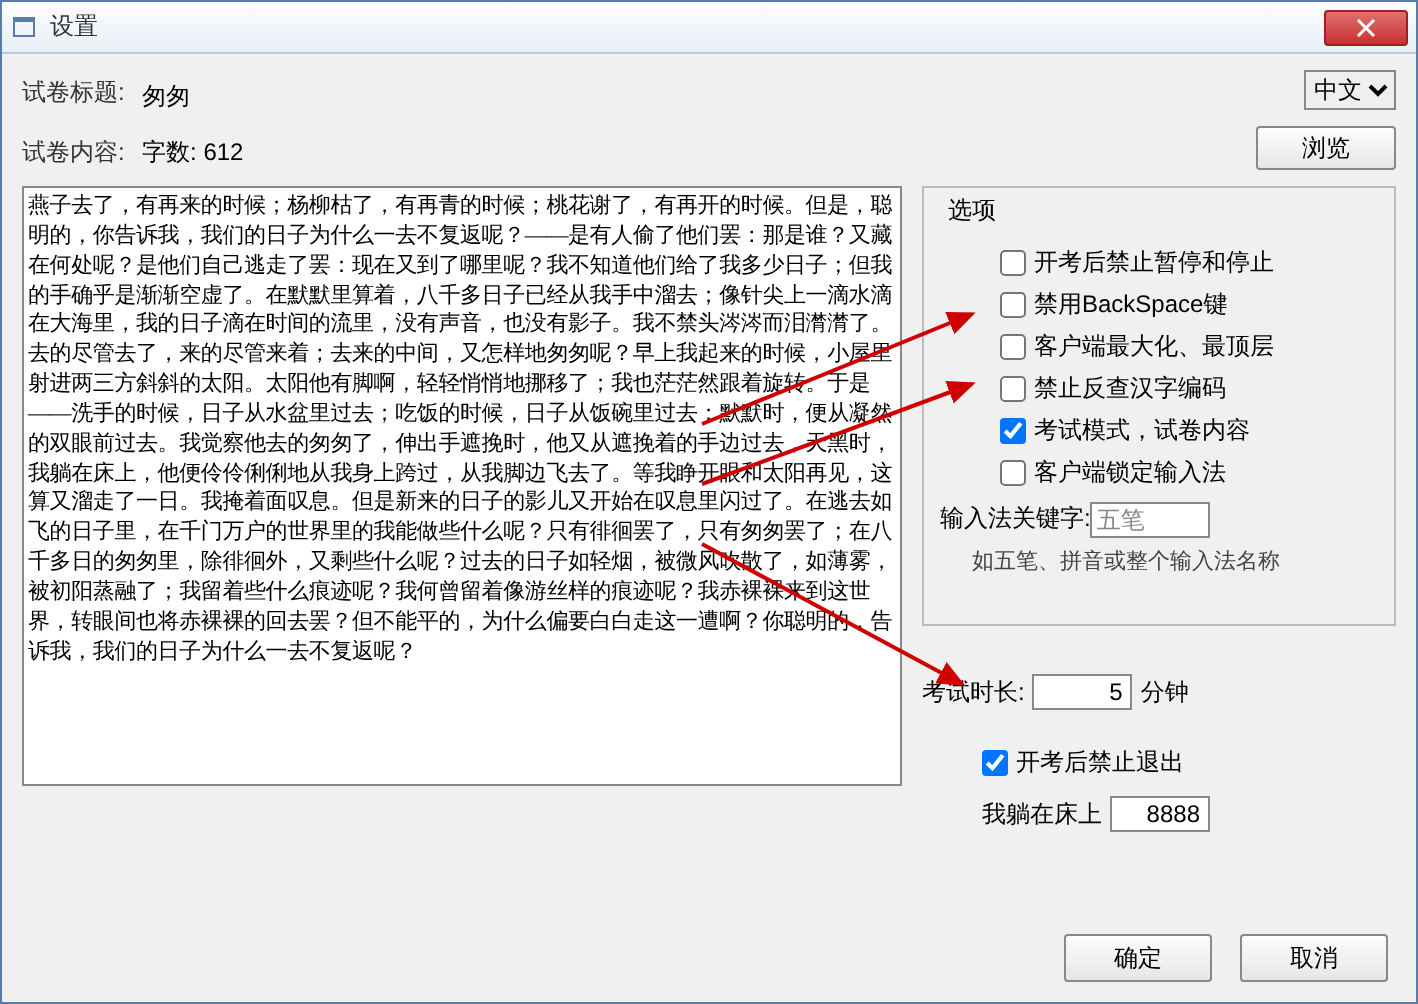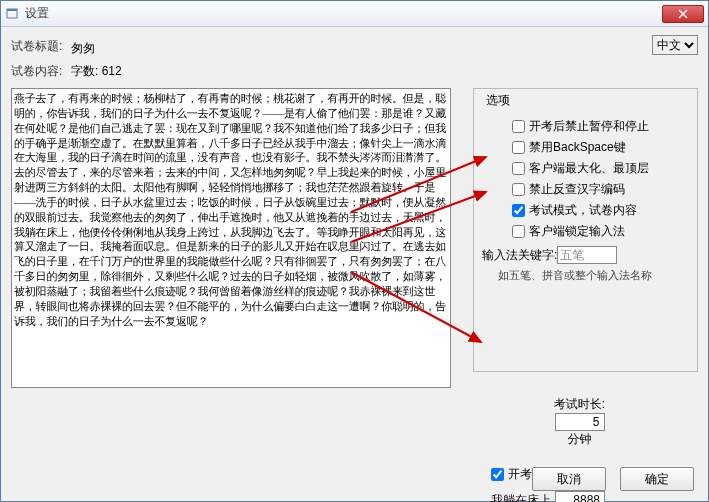--- a/index.html
+++ b/index.html
@@ -13,28 +13,28 @@
 .row { display: flex; align-items: flex-end; margin-bottom: 8px; }
 .label { width: 60px; color: #333; }
 .title-input { border: none; background: transparent; font-size: 12px; width: 280px; }
 .lang { margin-left: auto; display: flex; align-items: center; }
 select { font-size: 12px; height: 20px; border: 1px solid #888; }
 .browse-btn { width: 70px; height: 22px; margin-left: 8px; background: linear-gradient(#fdfdfd,#e6e6e6); border: 1px solid #888; border-radius: 2px; cursor: pointer; font-size: 12px; }
 .wordcount { }
 .main { display: flex; gap: 10px; }
 .textarea { width: 440px; height: 300px; border: 1px solid #888; background: #fff; font-size: 11px; line-height: 1.35; padding: 2px; overflow: hidden; font-family: SimSun, serif; letter-spacing: -0.2px; }
 .options { flex: 1; position: relative; }
-.fieldset { border: 1px solid #bbb; padding: 8px 8px 12px 8px; height: 284px; margin-left: 12px; }
+.fieldset { border: 1px solid #bbb; padding: 8px 8px 12px 8px; height: 220px; }
 .legend { position: relative; top: -5px; background: #f0f0f0; padding: 0 4px; font-size: 12px; }
 .opt { display: flex; align-items: center; margin: 4px 0; font-size: 12px; padding-left: 30px; }
 .opt input[type=checkbox] { margin-right: 4px; }
-.ime-row { margin-top: 6px; display: flex; align-items: center; }
+.ime-row { margin-top: 6px; display: flex; align-items: flex-start; }
 .ime-input { width: 60px; height: 18px; border: 1px solid #888; font-size: 12px; color: #888; padding: 4px 2px; }
 .hint { color: #444; font-size: 11px; margin: 4px 0 0 16px; }
-.duration { margin-top: 24px; display:flex; align-items:center;flex-direction:column; }
+.duration { margin-top: 24px; display:flex; align-items:center; }
 .num-input { width: 50px; height: 18px; border: 1px solid #888; text-align: right; padding-right: 4px; font-size: 12px; margin: 0 4px; }
 .exit-block { margin-top: 18px; }
 .exit-pwd { margin-top: 8px; margin-left: 30px; display:flex; align-items:center; }
 .btnbar { position: absolute; bottom: 10px; right: 14px; display: flex; gap: 14px; }
 .dlg-btn { width: 74px; height: 24px; background: linear-gradient(#fdfdfd,#e6e6e6); border: 1px solid #888; border-radius: 2px; cursor: pointer; font-size: 12px; }
 .arrow { position: absolute; pointer-events: none; }
 </style>
 </head>
 <body>
 <div class="window">
@@ -59,20 +59,23 @@
       <input class="title-input" value="匆匆" style="">
       <div class="lang">
         <select>
           <option>中文</option>
         </select>
       </div>
     </div>
     <div class="row">
       <span class="label">试卷内容:</span>
       <span class="wordcount"><span>字数:</span> <span>612</span></span>
+      <div class="lang">
+        <button class="browse-btn">浏览</button>
+      </div>
     </div>
     <div class="main">
       <div class="textarea">燕子去了，有再来的时候；杨柳枯了，有再青的时候；桃花谢了，有再开的时候。但是，聪明的，你告诉我，我们的日子为什么一去不复返呢？——是有人偷了他们罢：那是谁？又藏在何处呢？是他们自己逃走了罢：现在又到了哪里呢？我不知道他们给了我多少日子；但我的手确乎是渐渐空虚了。在默默里算着，八千多日子已经从我手中溜去；像针尖上一滴水滴在大海里，我的日子滴在时间的流里，没有声音，也没有影子。我不禁头涔涔而泪潸潸了。去的尽管去了，来的尽管来着；去来的中间，又怎样地匆匆呢？早上我起来的时候，小屋里射进两三方斜斜的太阳。太阳他有脚啊，轻轻悄悄地挪移了；我也茫茫然跟着旋转。于是——洗手的时候，日子从水盆里过去；吃饭的时候，日子从饭碗里过去；默默时，便从凝然的双眼前过去。我觉察他去的匆匆了，伸出手遮挽时，他又从遮挽着的手边过去，天黑时，我躺在床上，他便伶伶俐俐地从我身上跨过，从我脚边飞去了。等我睁开眼和太阳再见，这算又溜走了一日。我掩着面叹息。但是新来的日子的影儿又开始在叹息里闪过了。在逃去如飞的日子里，在千门万户的世界里的我能做些什么呢？只有徘徊罢了，只有匆匆罢了；在八千多日的匆匆里，除徘徊外，又剩些什么呢？过去的日子如轻烟，被微风吹散了，如薄雾，被初阳蒸融了；我留着些什么痕迹呢？我何曾留着像游丝样的痕迹呢？我赤裸裸来到这世界，转眼间也将赤裸裸的回去罢？但不能平的，为什么偏要白白走这一遭啊？你聪明的，告诉我，我们的日子为什么一去不复返呢？</div>
       <div class="options">
         <fieldset class="fieldset">
           <span class="legend">选项</span>
           <label class="opt">
               <input type="checkbox" style="">
               <span>开考后禁止暂停和停止</span>
             </label>
@@ -113,22 +116,22 @@
               <span>开考后禁止退出</span>
             </label>
           <div class="exit-pwd">
             <span>我躺在床上</span>
             <input class="num-input" value="8888" style="">
           </div>
         </div>
       </div>
     </div>
     <div class="btnbar">
+      <button class="dlg-btn">确定</button>
       <button class="dlg-btn">取消</button>
-      <button class="dlg-btn">确定</button>
     </div>
 
     <svg class="arrow" style="left:320px; top:55px;" width="200" height="300">
       <defs>
           <marker id="ah" markerWidth="8" markerHeight="8" refX="6" refY="3" orient="auto">
             <path d="M0,0 L7,3 L0,6 Z" fill="#d00000"></path>
           </marker>
         </defs>
       <line x1="30" y1="130" x2="165" y2="75" stroke="#d00000" stroke-width="2" marker-end="url(#ah)"></line>
       <line x1="30" y1="160" x2="165" y2="110" stroke="#d00000" stroke-width="2" marker-end="url(#ah)"></line>

